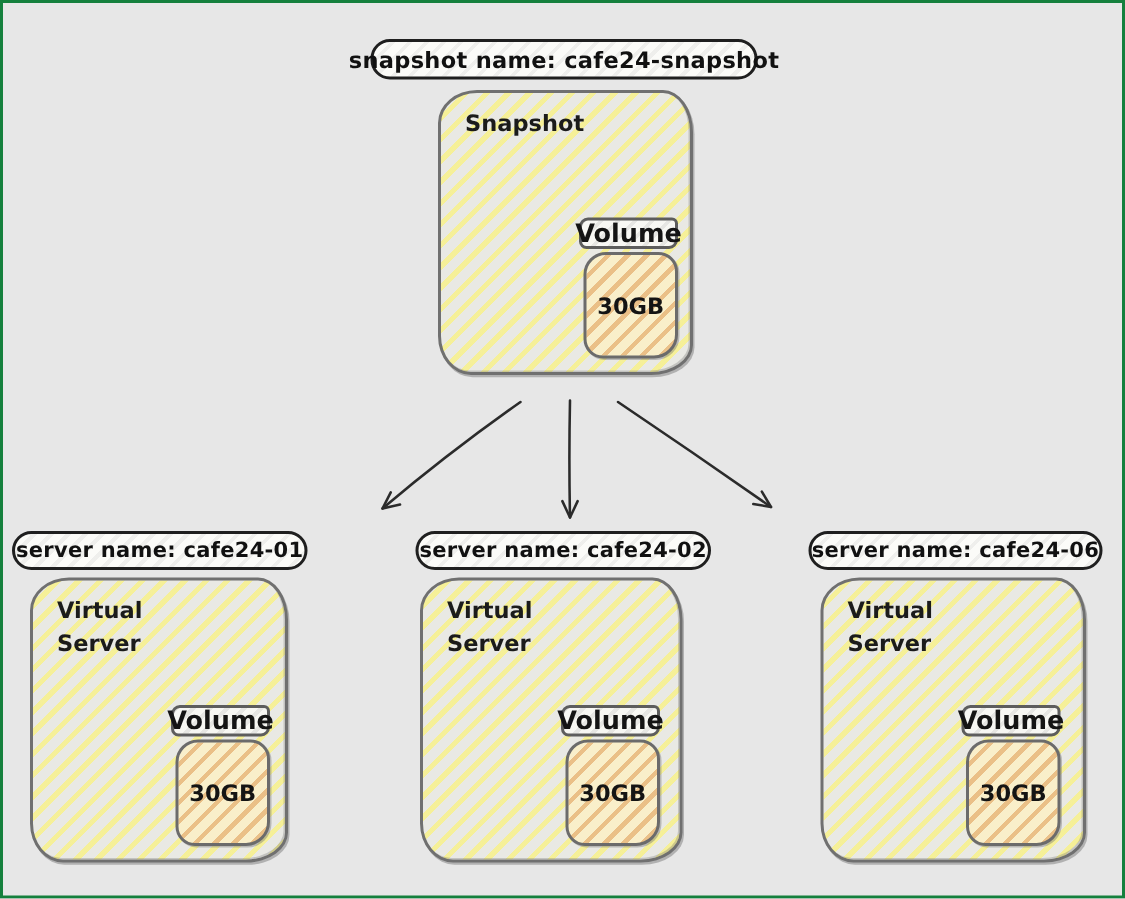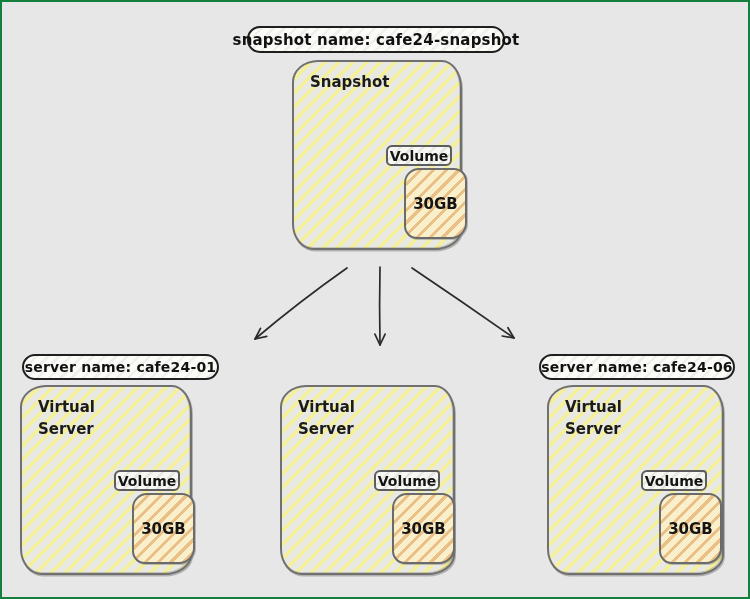--- a/index.html
+++ b/index.html
@@ -53,30 +53,30 @@
     border: 2px solid #5d5d5d;
     border-radius: 6px 4px 6px 5px;
     background:
       repeating-linear-gradient(135deg,
         rgba(170,170,170,0.22) 0px, rgba(170,170,170,0.22) 2.5px,
         rgba(0,0,0,0) 2.5px, rgba(0,0,0,0) 8px),
       #f7f7f3;
     display: flex;
     align-items: center;
     justify-content: center;
-    font-size: 14px;
+    font-size: 17px;
     font-weight: 700;
     color: #141414;
   }
   .volume-box {
     box-sizing: border-box;
     width: 63px;
     height: 71px;
     margin-top: 2px;
-    margin-left: 18px;
+    margin-left: 3px;
     border: 2px solid #6b6b6b;
     border-radius: 15px 13px 16px 13px;
     background:
       repeating-linear-gradient(135deg,
         rgba(222, 153, 80, 0.55) 0px, rgba(222, 153, 80, 0.55) 3px,
         rgba(0,0,0,0) 3px, rgba(0,0,0,0) 9px),
       #f9efca;
     box-shadow: 1px 1px 0 rgba(110,110,110,0.4);
     display: flex;
     align-items: center;
@@ -100,21 +100,21 @@
     display: flex;
     align-items: center;
     justify-content: center;
     font-size: 14px;
     font-weight: 700;
     color: #111;
     letter-spacing: 0.2px;
     white-space: nowrap;
   }
   #pill-snapshot { left: 245px; top: 24px;  width: 258px; height: 27px; font-size: 15px; }
-  #pill-server-1 { left: 20px;  top: 352px; width: 197px; }
+  #pill-server-1 { left: 6px;  top: 352px; width: 197px; }
   #pill-server-2 { left: 275px; top: 352px; width: 197px; }
   #pill-server-3 { left: 537px; top: 352px; width: 196px; }
 
   #node-snapshot { left: 290px; top: 58px;  width: 170px; height: 190px; }
   #node-server-1 { left: 18px;  top: 383px; width: 172px; height: 190px; }
   #node-server-2 { left: 278px; top: 383px; width: 175px; height: 190px; }
   #node-server-3 { left: 545px; top: 383px; width: 177px; height: 190px; }
 
   .arrows {
     position: absolute;
@@ -167,20 +167,23 @@
     <span>server name: cafe24-01</span>
   </div>
   <div class="node" id="node-server-1">
     <div class="node-title">Virtual Server</div>
     <div class="volume-group">
       <div class="volume-tag">Volume</div>
       <div class="volume-box">30GB</div>
     </div>
   </div>
 
+  <div class="pill" id="pill-server-2">
+    <span>server name: cafe24-02</span>
+  </div>
   <div class="node" id="node-server-2">
     <div class="node-title">Virtual Server</div>
     <div class="volume-group">
       <div class="volume-tag">Volume</div>
       <div class="volume-box">30GB</div>
     </div>
   </div>
 
   <div class="pill" id="pill-server-3">
     <span>server name: cafe24-06</span>

